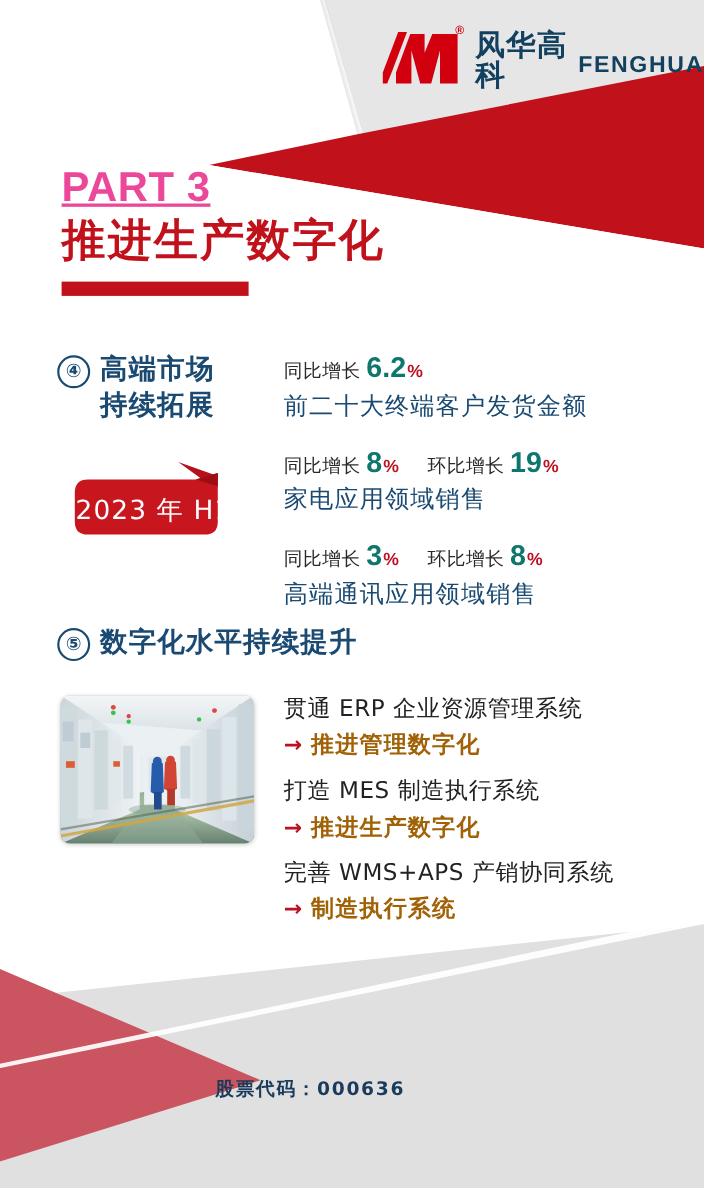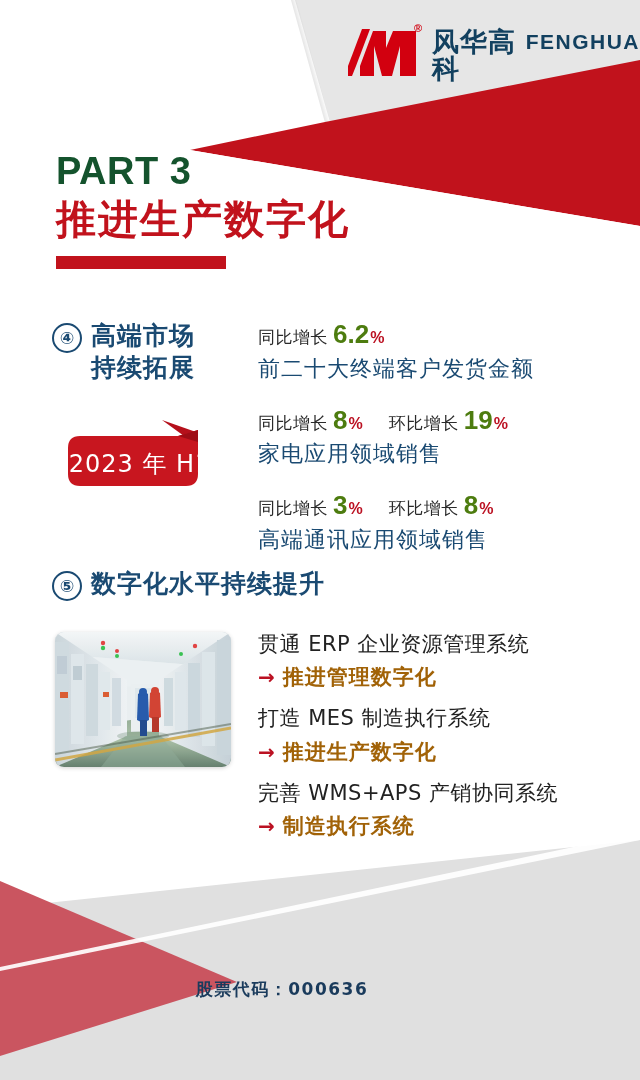--- a/index.html
+++ b/index.html
@@ -48,28 +48,28 @@
     position:absolute;right:-2px;top:-3px;
     font-size:11px;color:#d2000f;font-weight:700;line-height:1;
   }
   .logo-txt{display:flex;flex-direction:row;line-height:1;padding-top:2px;}
   .logo-cn{
     font-size:27px;font-weight:700;color:#12405f;letter-spacing:1px;
     font-family:"DejaVu Sans","Liberation Sans",sans-serif;
   }
   .logo-en{
     font-size:21px;font-weight:700;color:#12405f;letter-spacing:1.5px;
-    margin-top:3px;font-family:"Liberation Sans",sans-serif;
+    margin-top:20px;font-family:"Liberation Sans",sans-serif;
   }
 
   
   .title-wrap{position:absolute;left:56px;top:152px;z-index:8;}
   .title-part{
-    font-size:38px;font-weight:700;color:#14532d;letter-spacing:0.5px;
-    line-height:1.05;font-family:"Liberation Sans",sans-serif;
+    font-size:38px;font-weight:700;color:#ec4899;letter-spacing:0.5px;
+    line-height:1.05;font-family:"Liberation Sans",sans-serif;text-decoration:underline;
   }
   .title-cn{
     font-size:40px;font-weight:700;color:#c1121c;letter-spacing:2px;
     line-height:1.15;margin-top:4px;
     font-family:"DejaVu Sans","Liberation Sans",sans-serif;
   }
   .title-rule{
     width:170px;height:13px;background:#c1121c;margin-top:14px;
   }
 
@@ -107,21 +107,21 @@
   .stat-line{
     display:flex;align-items:baseline;gap:26px;
     white-space:nowrap;line-height:1.25;
   }
   .metric{display:inline-flex;align-items:baseline;}
   .metric-lbl{
     font-size:17px;color:#2a2a2a;letter-spacing:0.5px;
     font-family:Liberation Mono, monospace;
   }
   .metric-val{
-    font-size:26px;font-weight:700;color:#4d7c0f;margin-left:5px;
+    font-size:26px;font-weight:700;color:#0f766e;margin-left:5px;
     font-family:"Liberation Sans",sans-serif;
   }
   .metric-pct{
     font-size:16px;font-weight:700;color:#bb1122;margin-left:1px;
     font-family:"Liberation Sans",sans-serif;
   }
   .stat-cap{
     font-size:22px;color:#1a4a72;font-weight:500;letter-spacing:1px;
     margin-top:3px;white-space:nowrap;
     font-family:"DejaVu Sans","Liberation Sans",sans-serif;

